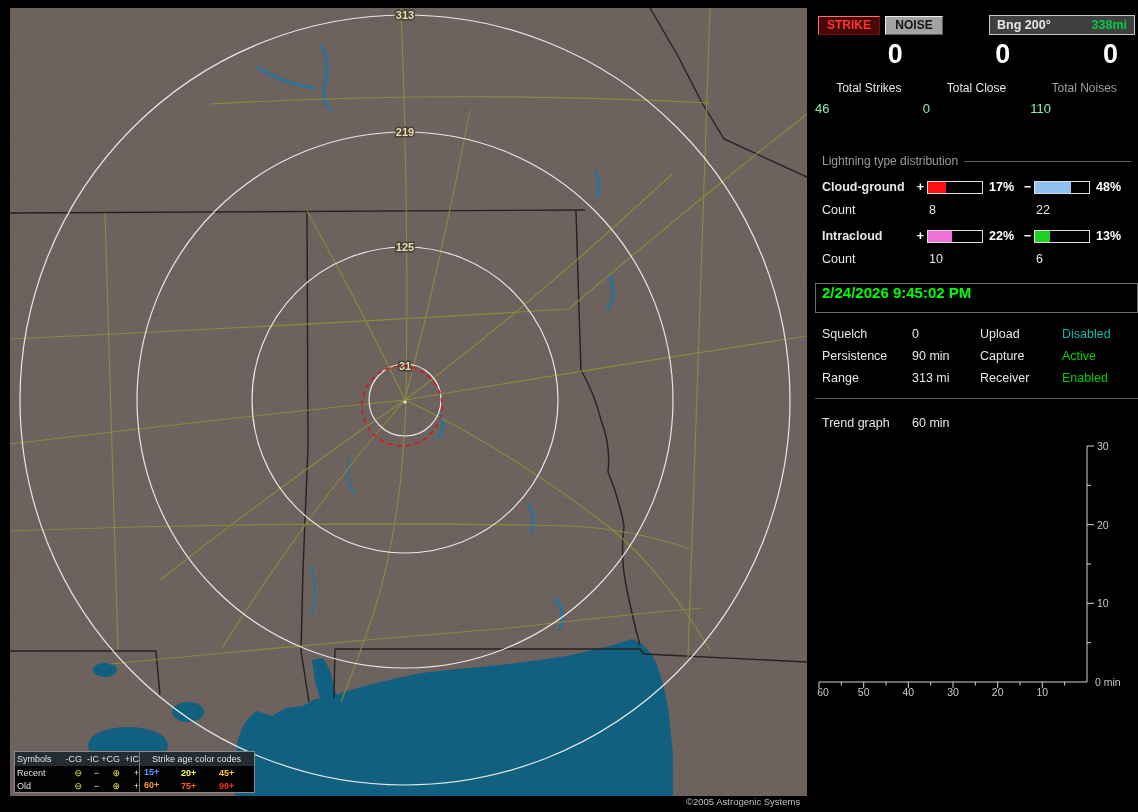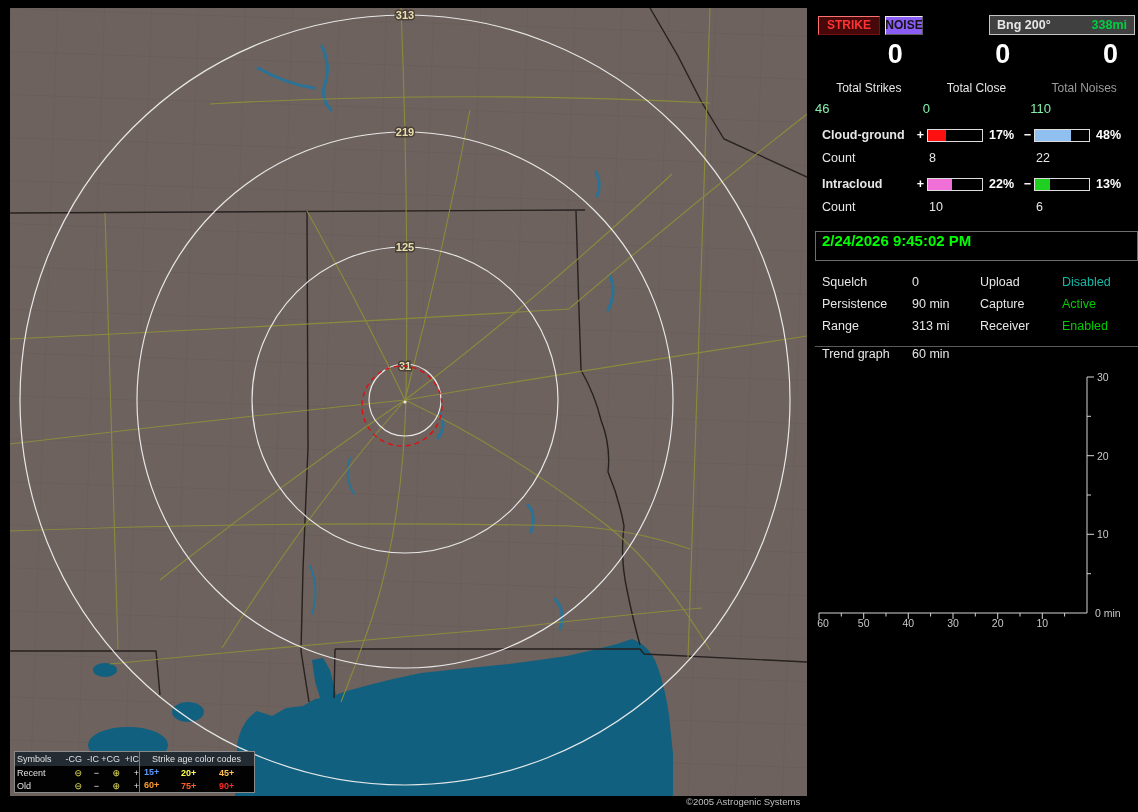--- a/index.html
+++ b/index.html
@@ -28,21 +28,21 @@
   .sym-sign { color:#ececec; }
 
   
   #panel { position:absolute; left:815px; top:0; width:323px; height:812px; font-size:12.5px; }
 
   .top-row { display:flex; align-items:center; margin:15px 3px 0 3px; gap:5px; }
   .btn { height:19px; display:inline-flex; align-items:center; justify-content:center;
          font-weight:bold; font-size:12px; }
   .strike-btn { width:62px; background:#460808; color:#ff3333;
                 border:1px solid; border-color:#ff7070 #7c1010 #7c1010 #ff7070; }
-  .noise-btn  { width:38px; background:#8b5cf6; color:#141414;
+  .noise-btn  { width:58px; background:#a3a3a3; color:#141414;
                 border:1px solid; border-color:#eaeaea #5a5a5a #5a5a5a #eaeaea; }
   .bng { margin-left:auto; width:146px; height:20px; border:1px solid #c4c4c4; background:#404040;
          display:flex; align-items:center; justify-content:space-between; padding:0 7px;
          font-weight:bold; font-size:12.5px; }
   .bng .rng { color:#00cc44; }
 
   .col3 { display:grid; grid-template-columns:1fr 1fr 1fr; }
   .counter-row { margin-top:28px; }
   .counter-cell { display:flex; justify-content:center; }
   .counter-btn { height:17px; background:#b2b2b2; color:#151515; font-size:11.5px;
@@ -72,21 +72,21 @@
 
   .dt-box { margin-top:17px; height:30px; border:1px solid #6e6e6e; display:flex;
             padding-left:6px; color:#00ff00; font-weight:bold; font-size:15px; }
 
   .kv-grid { display:grid; grid-template-columns:90px 68px 82px 1fr; padding:0 7px;
              row-gap:8px; margin-top:14px; }
   .divider { margin-top:13px; height:1px; background:#5a5a5a; }
   .stats-grid { display:grid; grid-template-columns:90px 68px 82px 1fr; padding:0 7px;
                 row-gap:9px; margin-top:11px; }
 
-  .trend-row { display:grid; grid-template-columns:90px 1fr; padding:0 7px; }
+  .trend-row { display:grid; grid-template-columns:90px 1fr; padding:0 7px; margin-top:17px; }
   .graph { margin-top:6px; display:block; }
 </style>
 </head>
 <body>
 
 <div id="map">
   <svg viewBox="0 0 797 788" preserveAspectRatio="none">
     <defs>
       <pattern id="counties" width="47" height="43" patternUnits="userSpaceOnUse" patternTransform="rotate(2)">
         <path d="M0,0 H47 M0,0 V43" stroke="#5b514c" stroke-width="1" fill="none"></path>
@@ -217,20 +217,24 @@
     <div class="tlabel">Total Close</div>
     <div class="tlabel" style="color:#9c9c9c">Total Noises</div>
   </div>
 
   <div class="col3 tvalues-row">
     <div class="tvalue">46</div>
     <div class="tvalue">0</div>
     <div class="tvalue">110</div>
   </div>
 
+  <div class="dist-title-row">
+    <span>Lightning type distribution</span>
+    <span class="line"></span>
+  </div>
 
   <div class="dist-grid">
     <span class="dist-label">Cloud-ground</span>
     <span class="sign">+</span>
     <span class="bar">
         <i style="width:33%;background:#ff1010"></i>
       </span>
     <span class="pct">17%</span>
     <span class="sign">−</span>
     <span class="bar">

